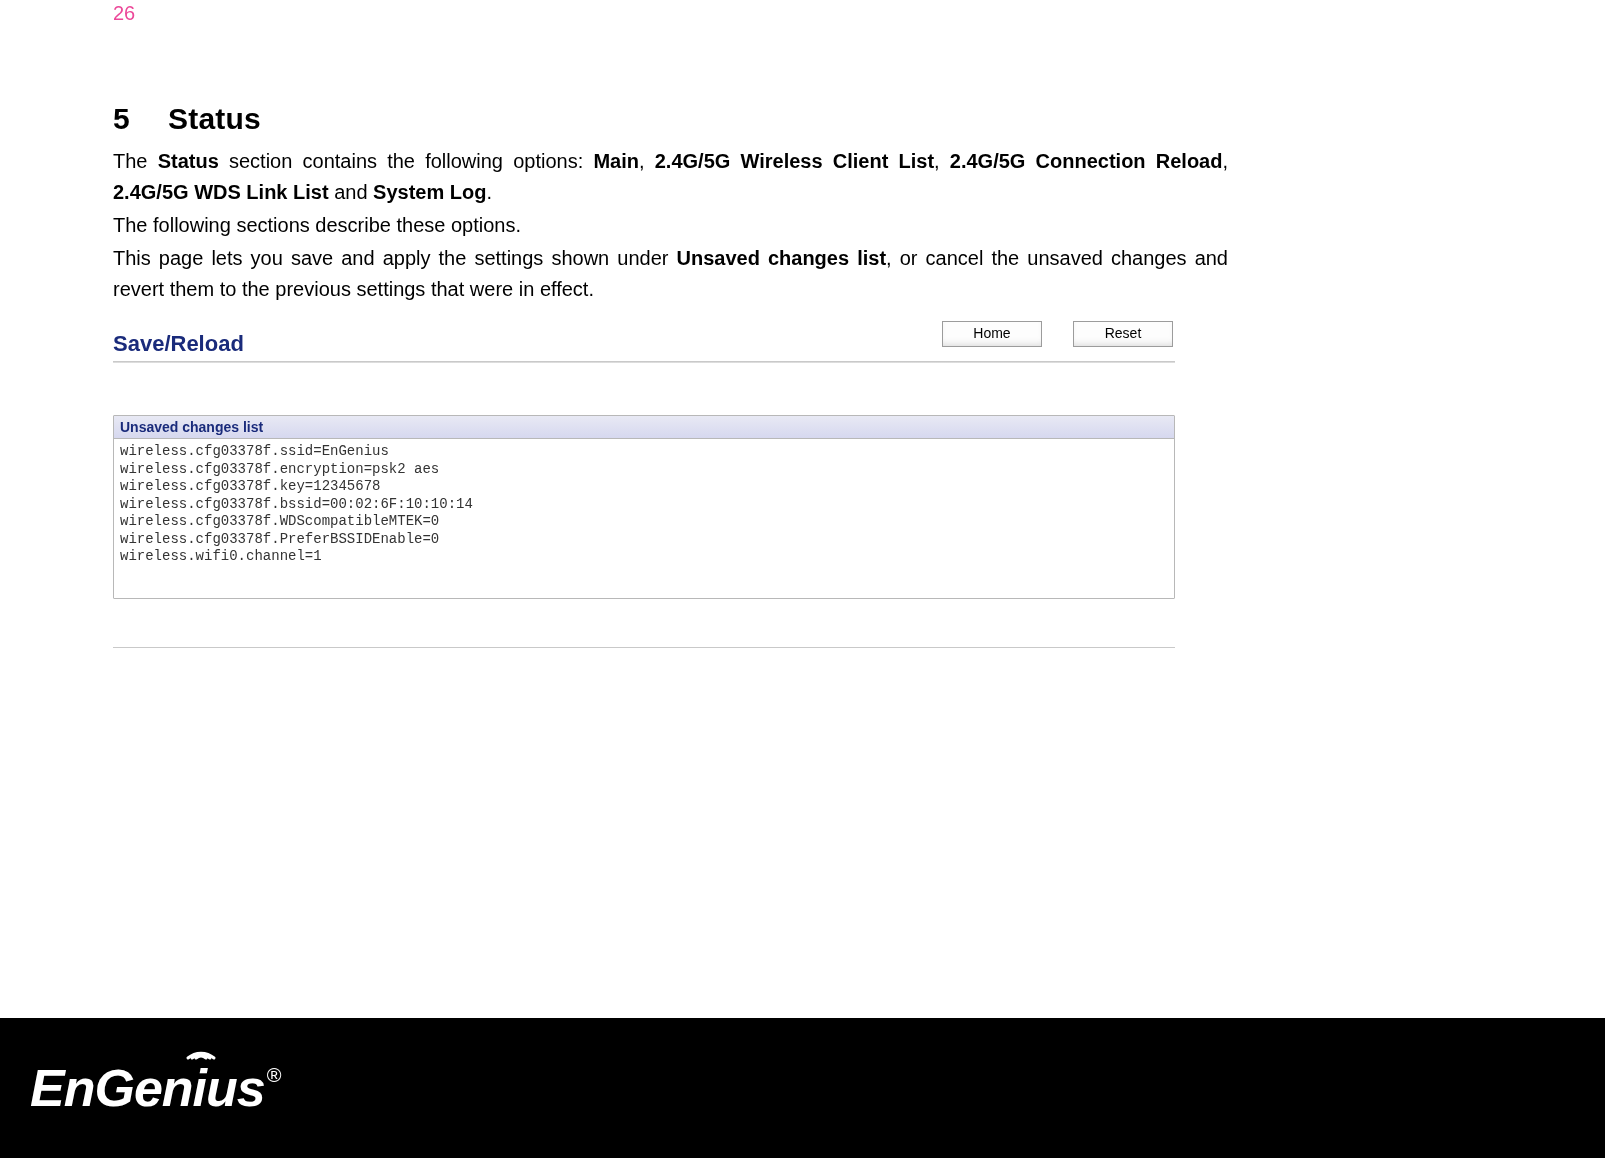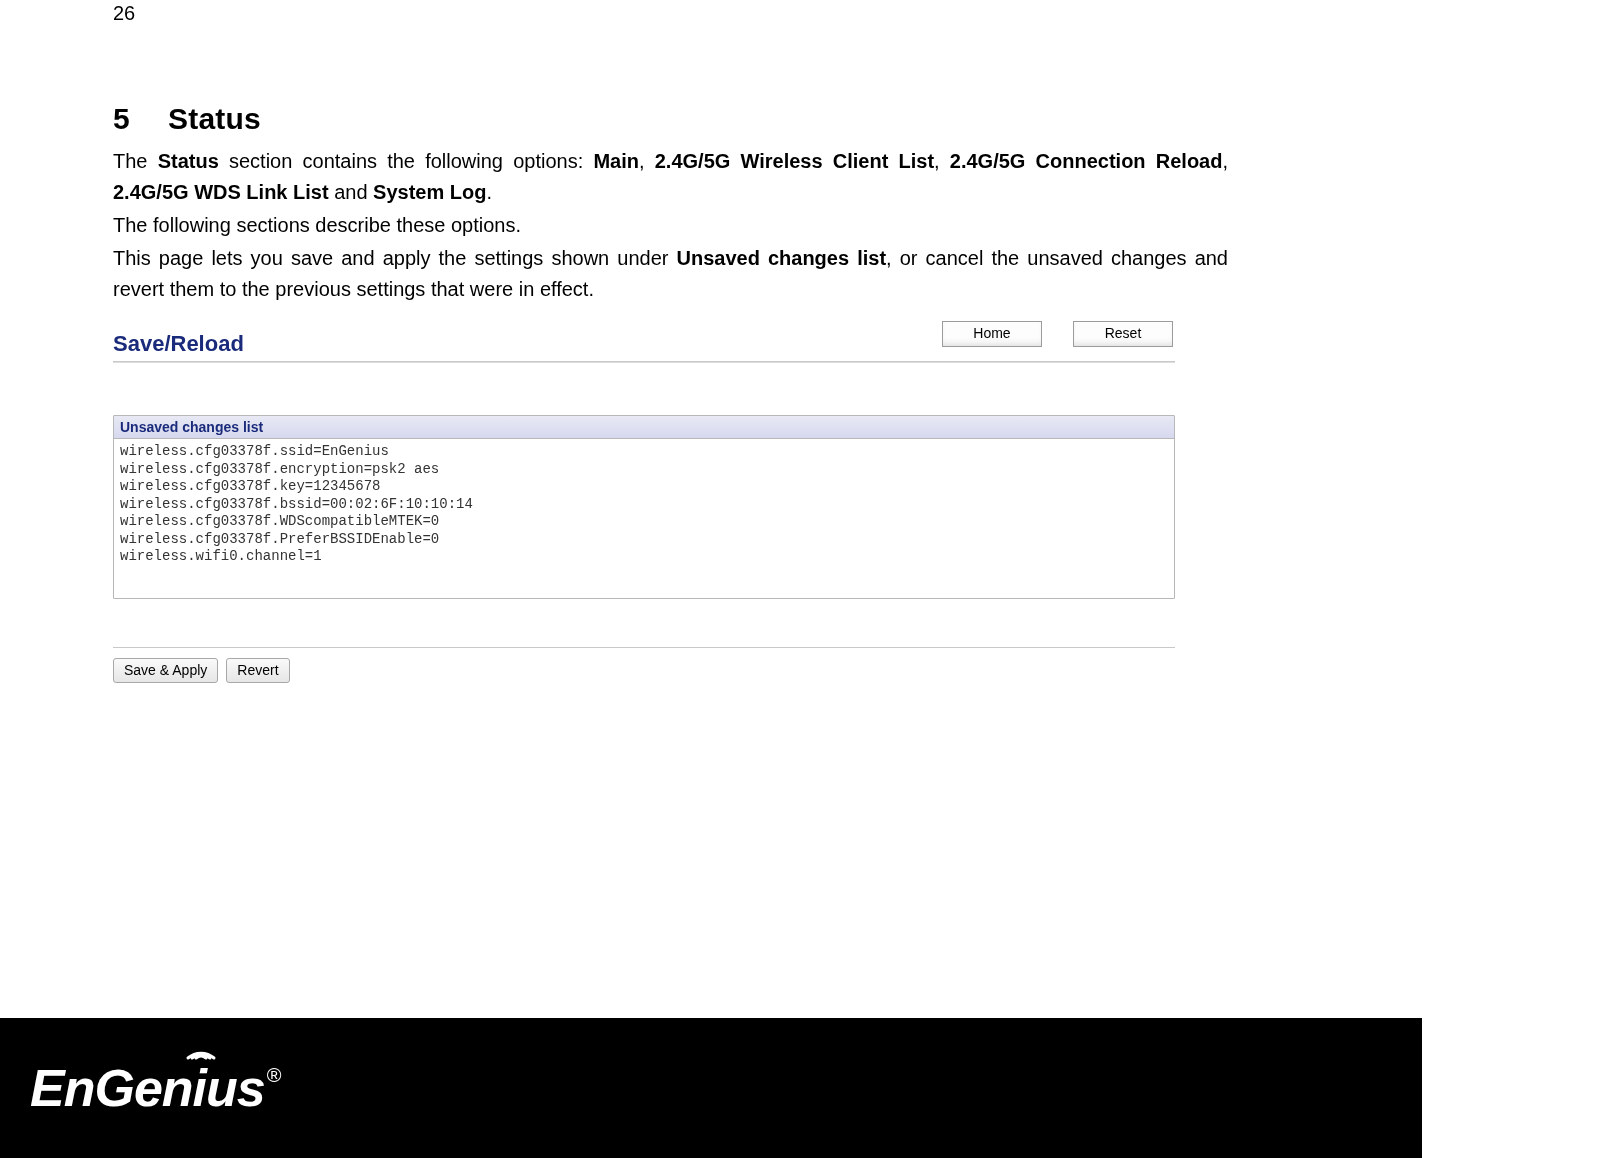--- a/index.html
+++ b/index.html
@@ -14,21 +14,21 @@
     width: 1605px;
     min-height: 1158px;
     position: relative;
     box-sizing: border-box;
   }
   .page-number {
     position: absolute;
     top: 2px;
     left: 113px;
     font-size: 20px;
-    color: #000000;
+    color: #ec4899;
   }
   .content {
     position: absolute;
     top: 90px;
     left: 113px;
     width: 1115px;
   }
   h1.section {
     font-size: 30px;
     font-weight: 700;
@@ -136,21 +136,21 @@
     border: 1px solid #a8a8a8;
     border-radius: 3px;
     cursor: pointer;
   }
 
   
   .footer {
     position: absolute;
     left: 0;
     bottom: 0;
-    width: 1422px;
+    width: 1605px;
     height: 140px;
     background: #000;
     color: #fff;
     display: flex;
     align-items: center;
   }
   .logo {
     margin-left: 30px;
     display: flex;
     align-items: baseline;
@@ -217,24 +217,20 @@
 wireless.cfg03378f.encryption=psk2 aes
 wireless.cfg03378f.key=12345678
 wireless.cfg03378f.bssid=00:02:6F:10:10:14
 wireless.cfg03378f.WDScompatibleMTEK=0
 wireless.cfg03378f.PreferBSSIDEnable=0
 wireless.wifi0.channel=1</div>
       </div>
 
       <hr class="ui-sep2">
 
-      <div class="ui-bottom-buttons">
-        <button class="ui-btn">Save &amp; Apply</button>
-        <button class="ui-btn">Revert</button>
-      </div>
     </div>
 
   </div>
 
   <div class="footer">
     <div class="logo">
       <span class="logo-text">
         <span>EnGen</span>
           <span class="logo-i-wrap"><span>i</span>
           <svg class="wifi-arcs" width="34" height="30" viewBox="0 0 34 30">

